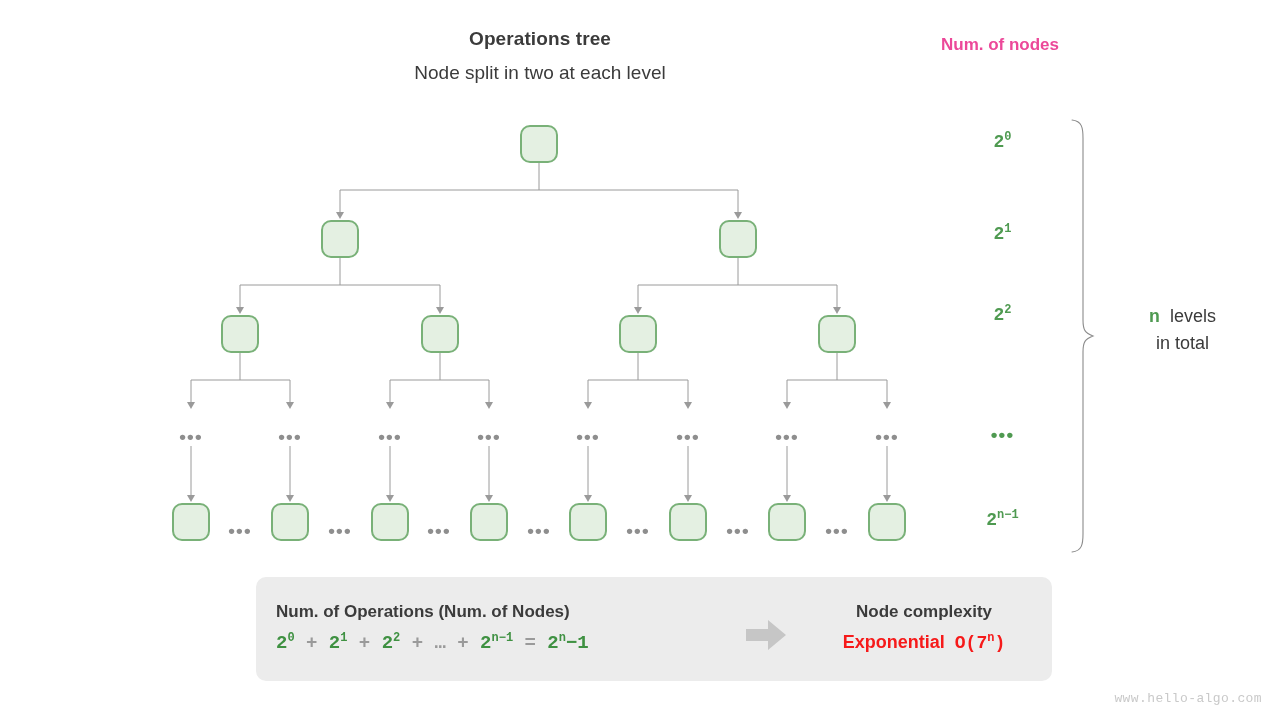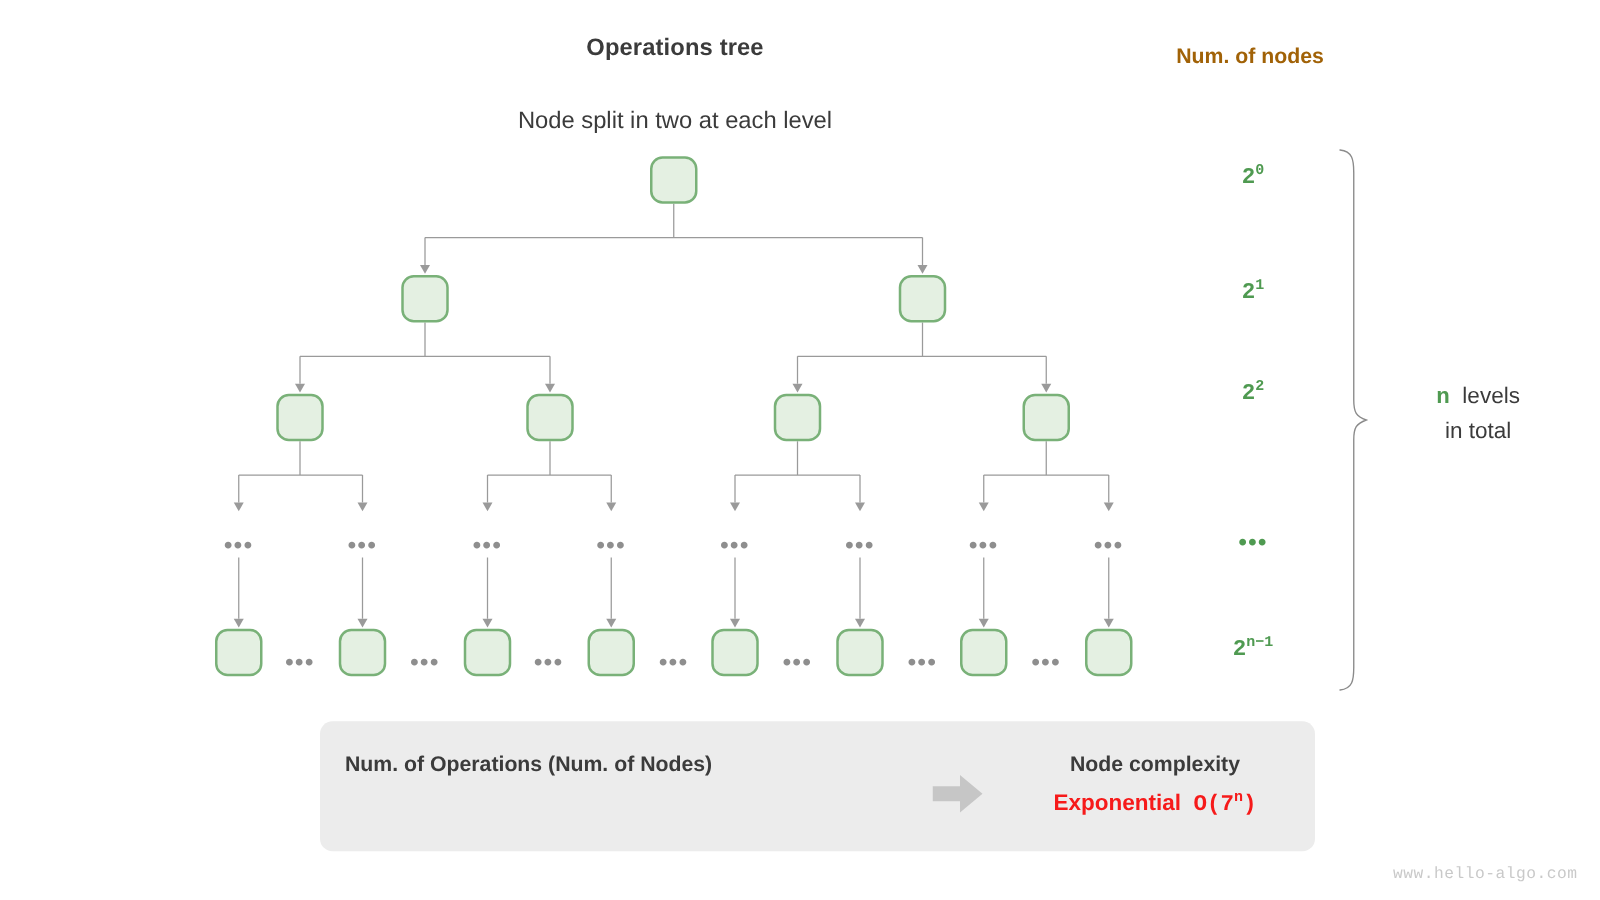--- a/index.html
+++ b/index.html
@@ -33,31 +33,30 @@
     letter-spacing: .1px;
   }
   .subtitle {
     position: absolute;
     left: 300px; top: 62px;
     width: 480px;
     text-align: center;
     font-size: 19px;
     font-weight: normal;
     color: #3b3b3b;
-    margin-top: 24px;
   }
   .col-head {
     position: absolute;
     left: 900px; top: 32px;
     width: 200px;
     text-align: center;
     font-size: 17px;
     font-weight: bold;
     line-height: 25px;
-    color: #a16207;
+    color: #ec4899;
   }
   
   .node {
     position: absolute;
     width: 38px;
     height: 38px;
     box-sizing: border-box;
     background: #e4f0e2;
     border: 2px solid #79b178;
     border-radius: 10px;
@@ -319,20 +318,21 @@
   </svg>
   <div class="brace-note">
     <div><span class="nvar">n</span>&nbsp; <span>levels</span></div>
     <div>in total</div>
   </div>
 
   <div class="panel"></div>
 
   <div class="panel-left">
     <div class="panel-caption">Num. of Operations (Num. of Nodes)</div>
+    <div class="formula"><span>2</span><sup>0</sup> <span class="op">+</span> <span>2</span><sup>1</sup> <span class="op">+</span> <span>2</span><sup>2</sup> <span class="op">+</span> <span class="op">…</span> <span class="op">+</span> <span>2</span><sup>n−1</sup> <span class="op">=</span> <span>2</span><sup>n</sup><span>−1</span></div>
   </div>
 
   <svg class="fat-arrow" width="42" height="34" viewBox="0 0 42 34">
     <path d="M0,11 L22,11 L22,2 L40,17 L22,32 L22,23 L0,23 Z" fill="#c6c6c6"></path>
   </svg>
 
   <div class="panel-right">
     <div class="panel-caption">Node complexity</div>
     <div class="complexity"><span>Exponential</span>&nbsp; <span class="bigo"><span>O(7</span><sup>n</sup><span>)</span></span></div>
   </div>

